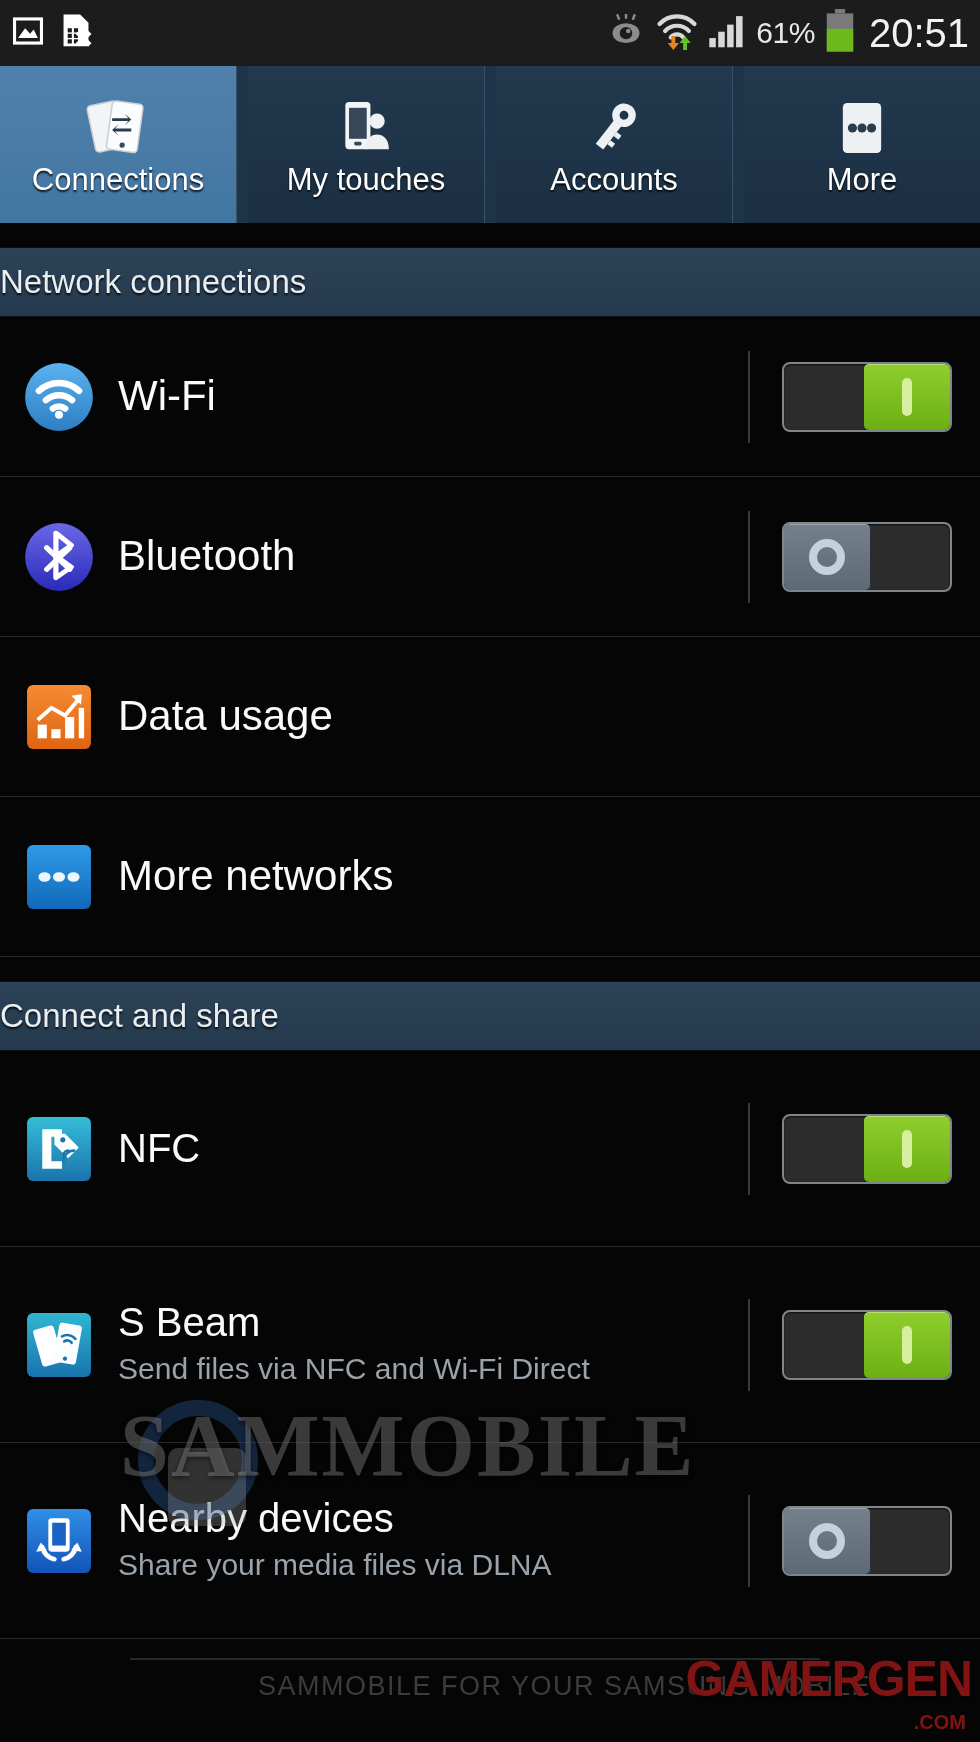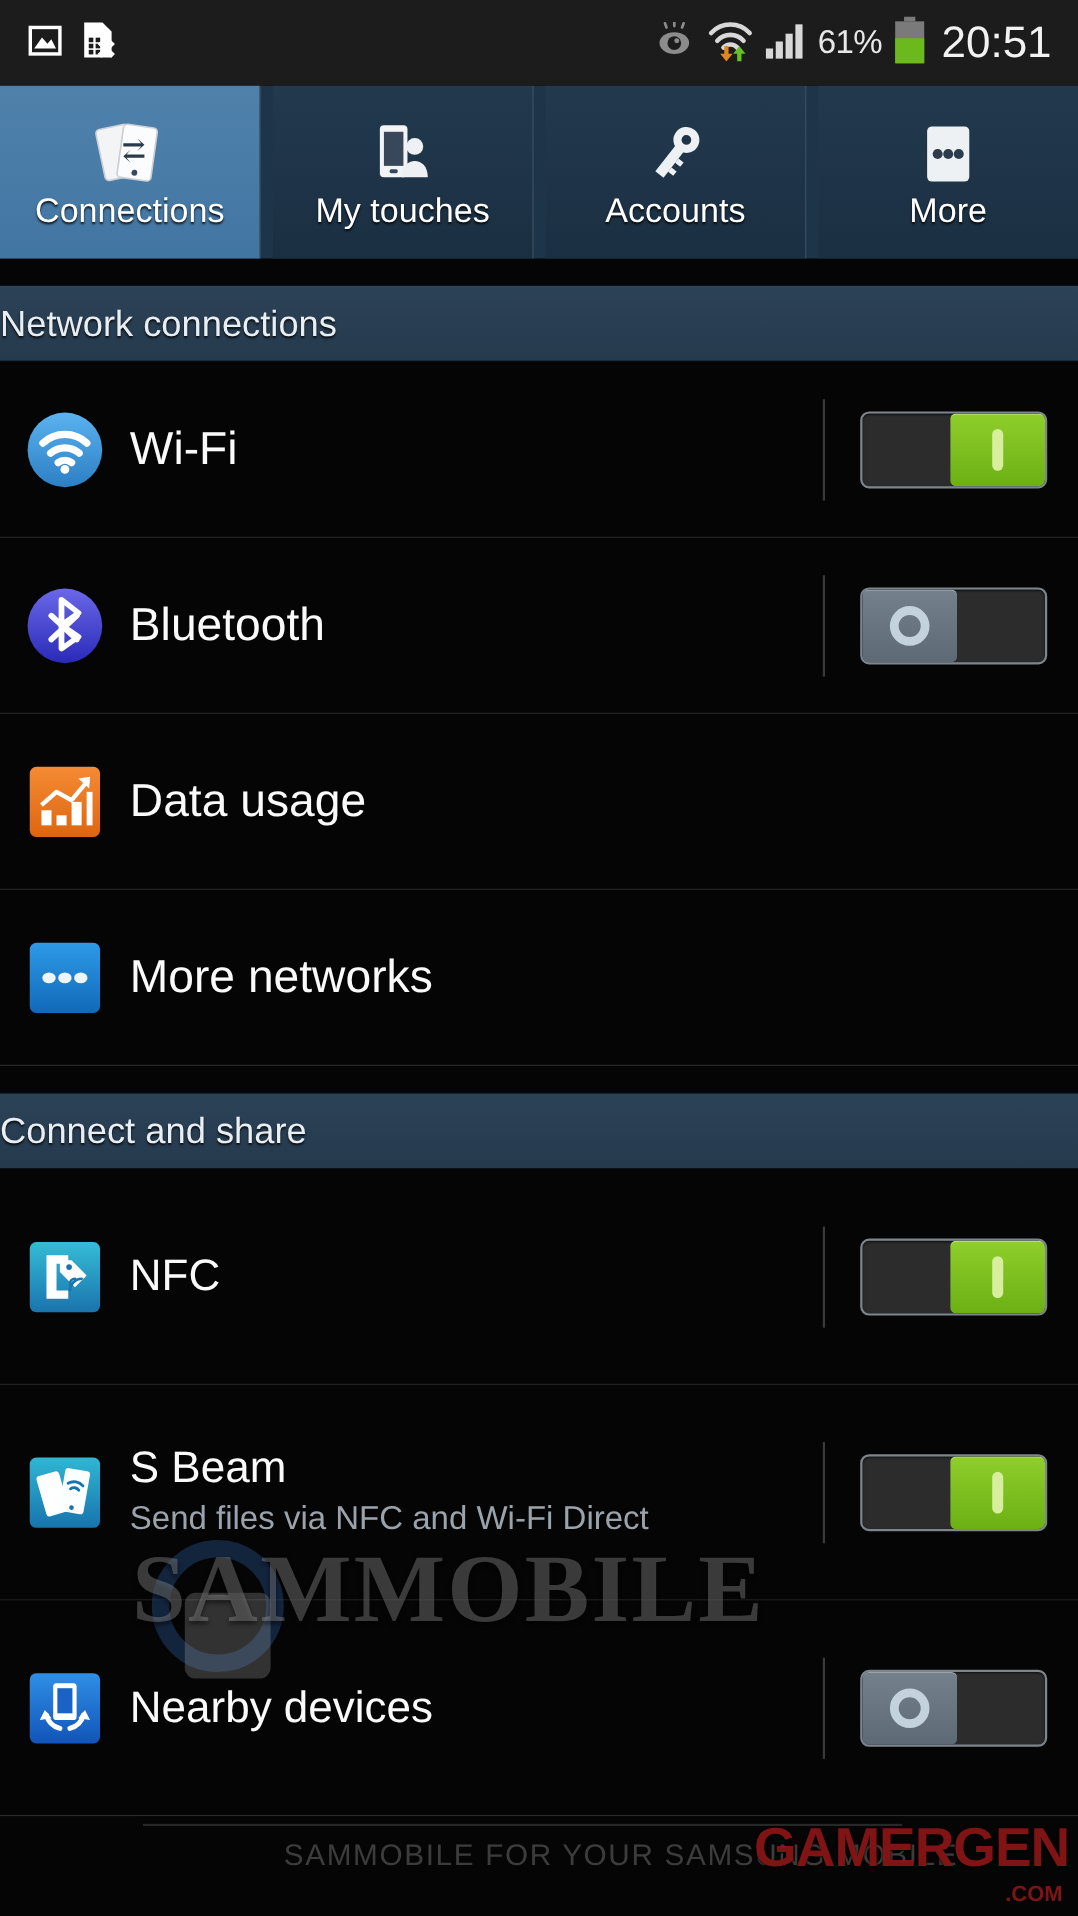--- a/index.html
+++ b/index.html
@@ -12,25 +12,25 @@
   #screen {
     position:relative;
     width:980px; height:1742px;
     background:#050505;
     overflow:hidden;
   }
 
   
   .statusbar {
     position:relative;
-    height:78px;
+    height:66px;
     background:#1c1c1c;
     display:flex;
     align-items:center;
-    padding:0 24px;
+    padding:0 11px;
   }
   .sb-left { display:flex; align-items:center; gap:14px; }
   .sb-right { margin-left:auto; display:flex; align-items:center; gap:10px; }
   .sb-icon { display:block; }
   .sb-pct {
     color:#e8e8e8; font-size:30px; letter-spacing:-0.5px;
     font-family:"Liberation Sans", sans-serif;
   }
   .sb-clock {
     color:#f2f2f2; font-size:40px; letter-spacing:0px; margin-left:4px;
@@ -566,20 +566,21 @@
         <g fill="none" stroke="#ffffff" stroke-width="3" stroke-linecap="round">
           <path d="M12 27 a11 11 0 0 0 8 8"></path>
           <path d="M34 27 a11 11 0 0 1 -8 8"></path>
         </g>
         <path d="M11 24 l4 5 l-7 1 z" fill="#ffffff"></path>
         <path d="M35 24 l-4 5 l7 1 z" fill="#ffffff"></path>
       </svg>
     </span>
     <span class="row-text">
       <div class="row-title">Nearby devices</div>
+      <div class="row-sub">Share your media files via DLNA</div>
     </span>
     <span class="toggle-zone">
       <span class="toggle-divider"></span>
       <span class="switch off">
         <span class="knob">
           <span class="knob-ring"></span>
         </span>
       </span>
     </span>
   </div>

